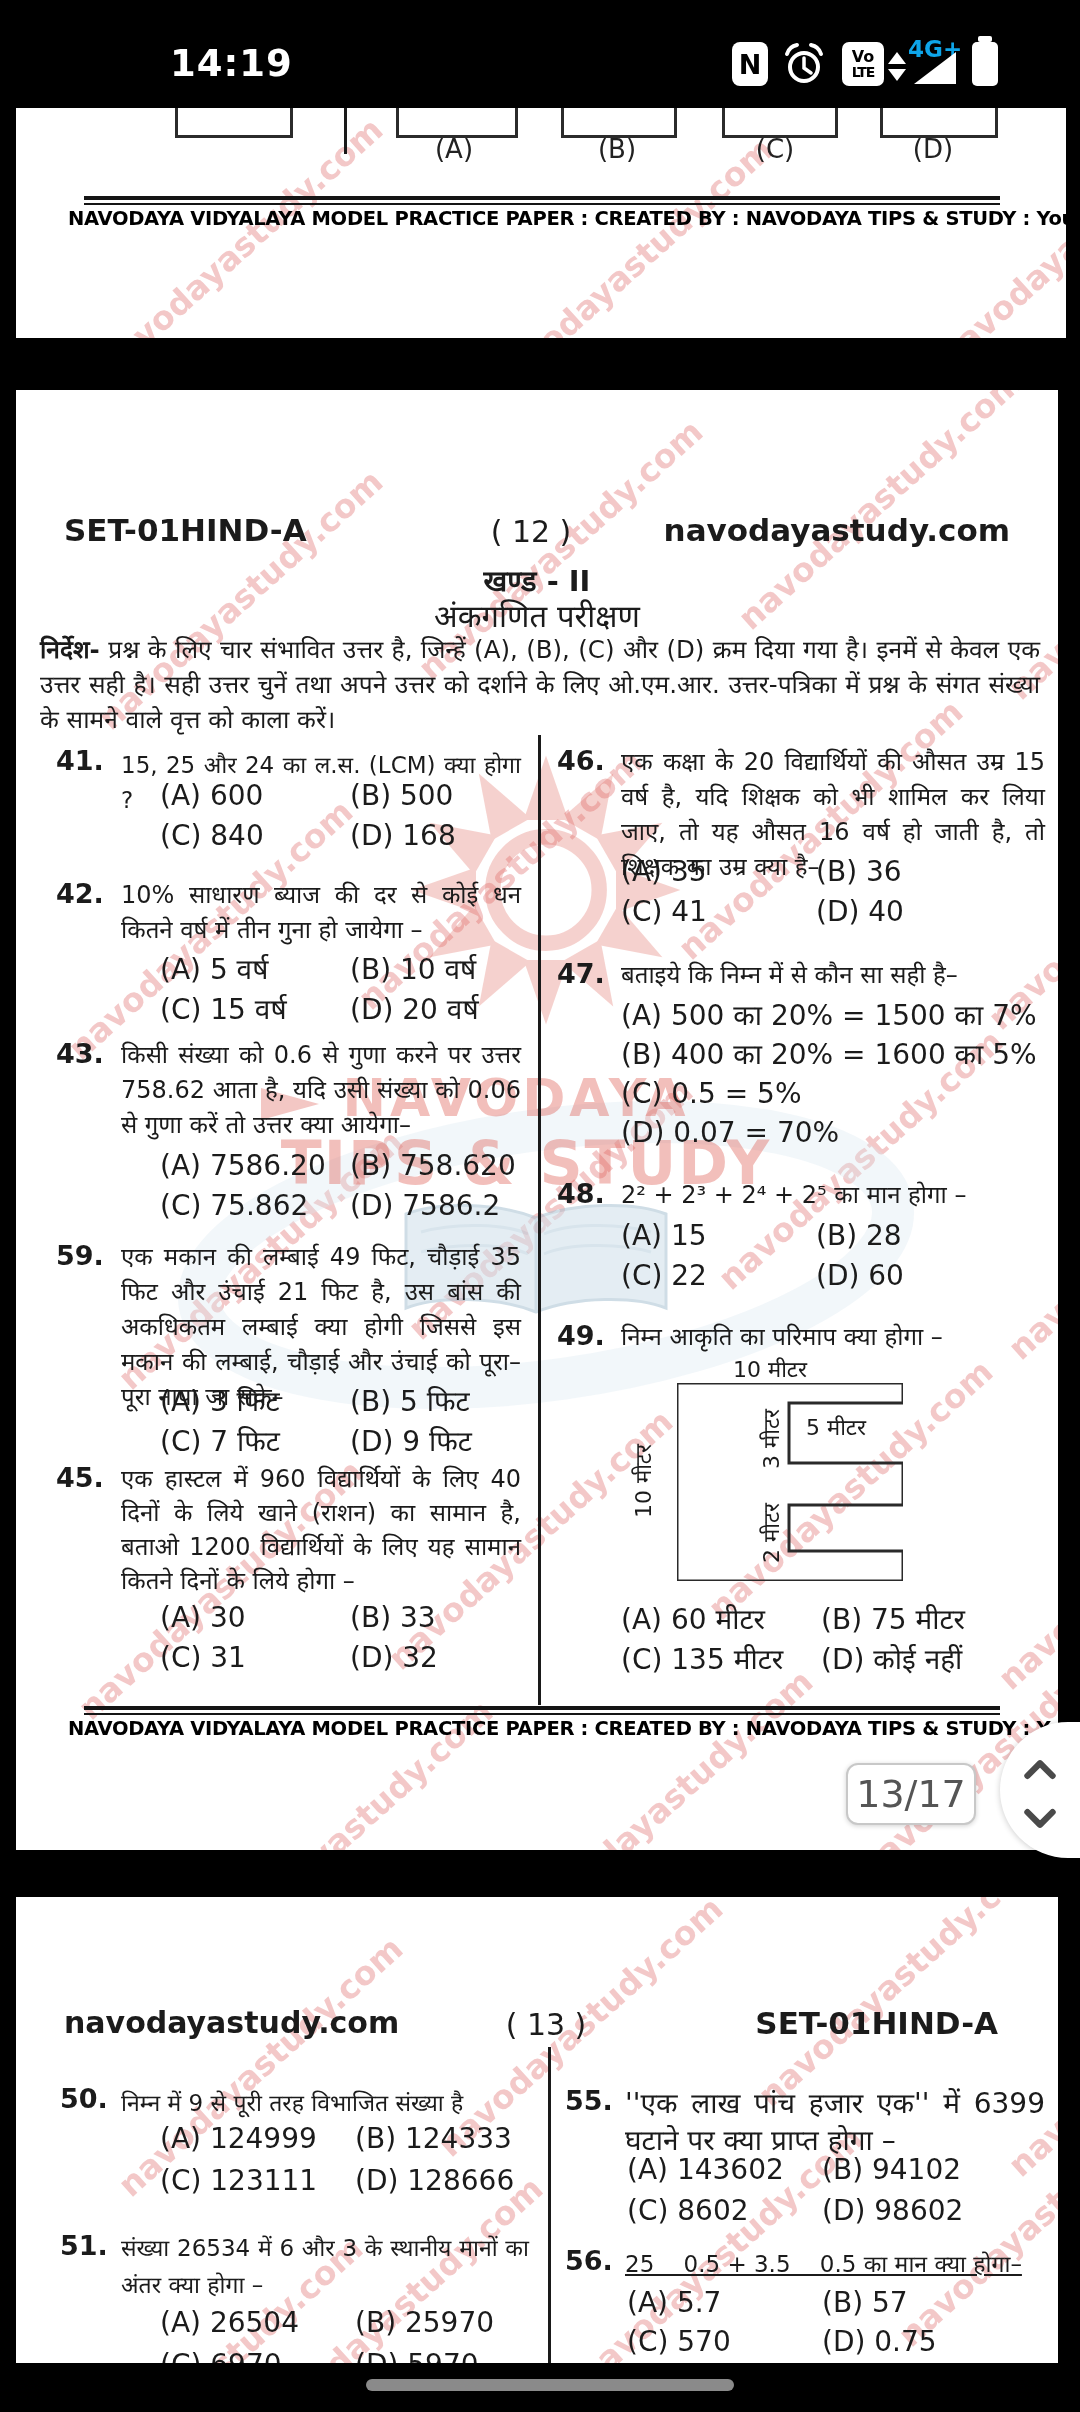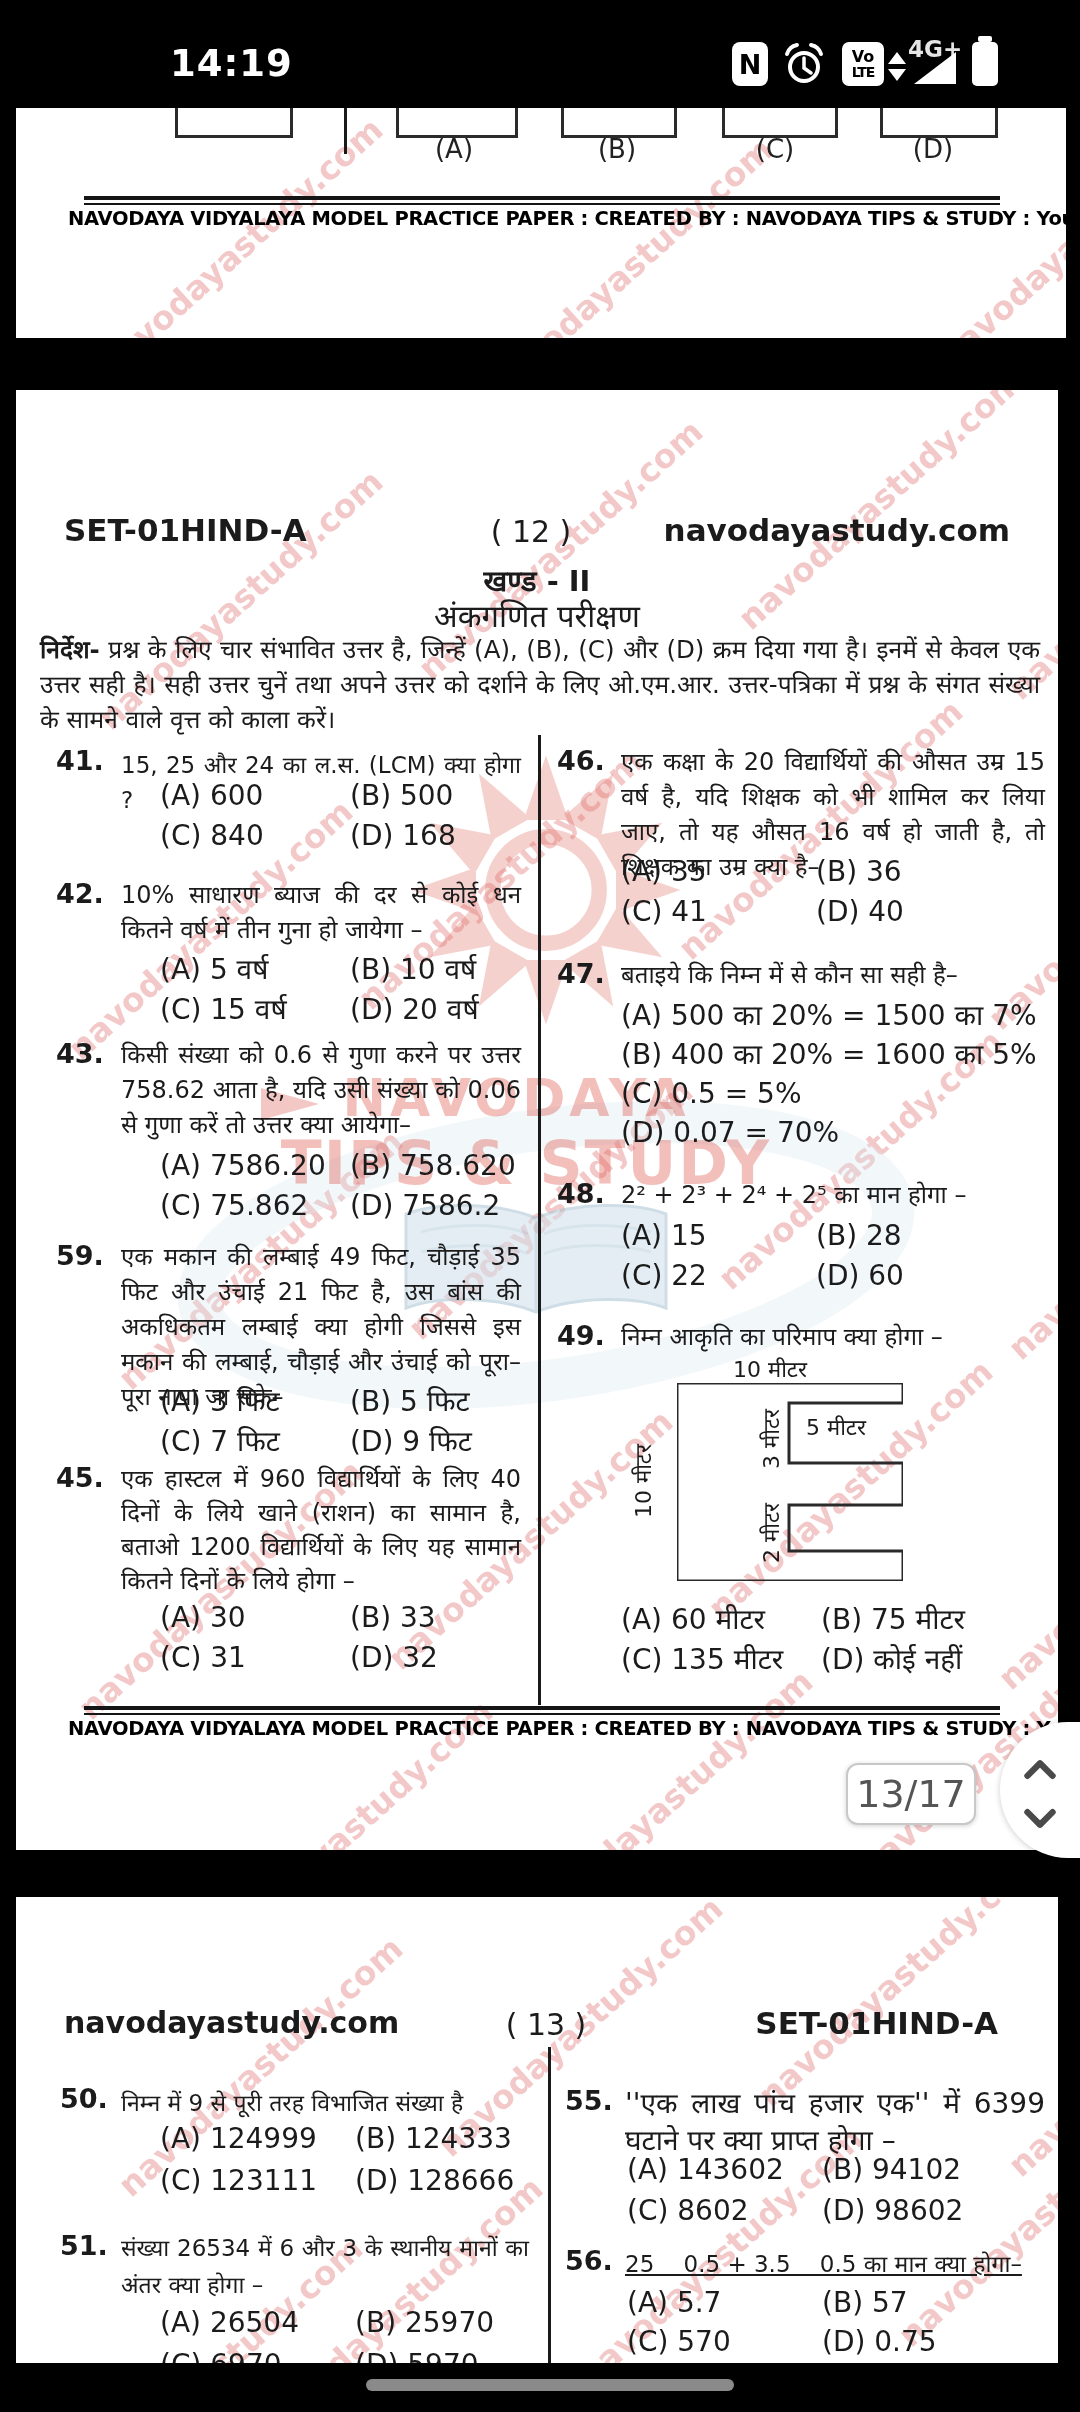--- a/index.html
+++ b/index.html
@@ -7,21 +7,21 @@
           font-family:"DejaVu Sans",sans-serif;color:#1b1b1b;}
   
   .status-bar{position:absolute;left:0;top:0;width:1080px;height:108px;background:#000;z-index:30;}
   .sb-time{position:absolute;left:170px;top:42px;color:#fff;font-size:37px;font-weight:700;letter-spacing:1px;}
   .icon{position:absolute;}
   .nfc{left:732px;top:42px;width:36px;height:44px;background:#fff;border-radius:8px;
        display:flex;align-items:center;justify-content:center;color:#000;font-size:27px;font-weight:800;}
   .updown{left:888px;top:52px;width:20px;height:44px;}
   .tri-up{width:0;height:0;border-left:9px solid transparent;border-right:9px solid transparent;border-bottom:12px solid #fff;}
   .tri-dn{width:0;height:0;border-left:9px solid transparent;border-right:9px solid transparent;border-top:12px solid #fff;margin-top:5px;}
-  .netlabel{position:absolute;left:908px;top:36px;color:#e5e5e5;font-size:23px;font-weight:800;}
+  .netlabel{position:absolute;left:908px;top:36px;color:#0ea5e9;font-size:23px;font-weight:800;}
   .sigtri{position:absolute;left:914px;top:52px;width:0;height:0;
           border-left:42px solid transparent;border-bottom:32px solid #fff;}
   .battery{left:972px;top:42px;width:26px;height:44px;background:#fff;border-radius:5px;}
   .battery::before{content:"";position:absolute;left:6px;top:-6px;width:14px;height:6px;background:#fff;border-radius:2px;}
   .volte{left:842px;top:42px;width:42px;height:44px;background:#fff;border-radius:7px;color:#000;
          display:flex;flex-direction:column;align-items:center;justify-content:center;line-height:1;}
   .volte span{font-weight:800;}
   .volte .v1{font-size:16px;} .volte .v2{font-size:14px;letter-spacing:-1px;}
   
   .page{position:absolute;left:16px;background:#fff;overflow:hidden;}

